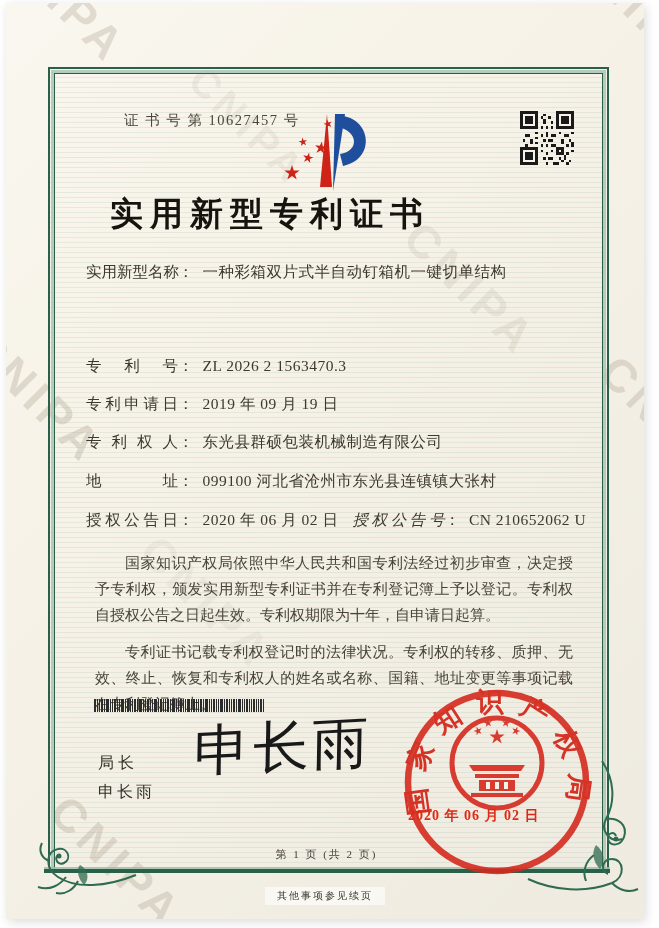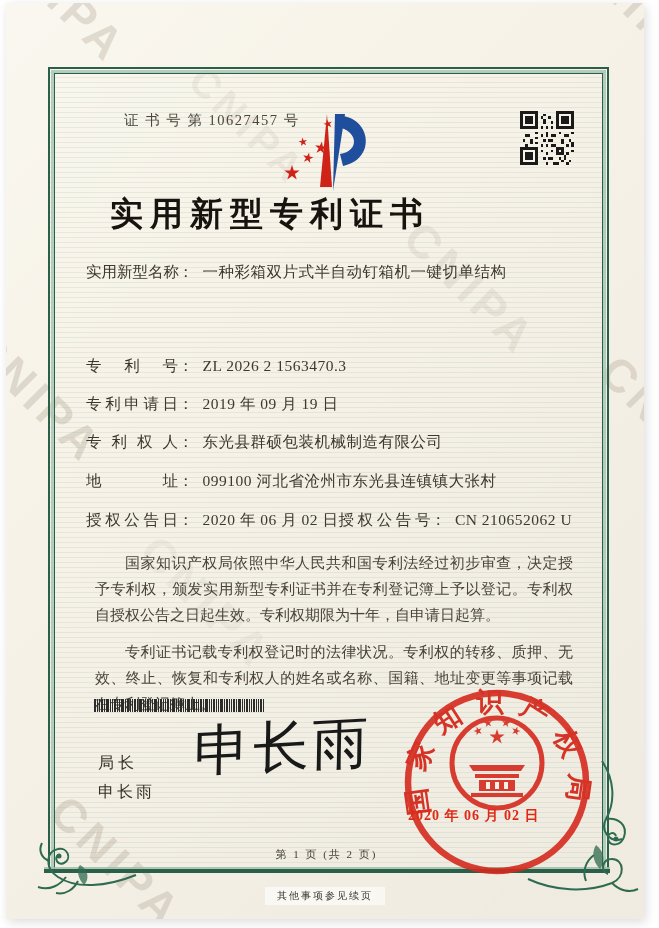--- a/index.html
+++ b/index.html
@@ -131,21 +131,21 @@
   <div class="abs row" style="top:391px;">
     <span class="lbl">专利申请日</span><span class="colon">：</span><span class="val">2019 年 09 月 19 日</span>
   </div>
   <div class="abs row" style="top:429px;">
     <span class="lbl">专利权人</span><span class="colon">：</span><span class="val">东光县群硕包装机械制造有限公司</span>
   </div>
   <div class="abs row" style="top:468px;">
     <span class="lbl">地址</span><span class="colon">：</span><span class="val">099100 河北省沧州市东光县连镇镇大张村</span>
   </div>
   <div class="abs row" style="top:507px;">
-    <span class="lbl">授权公告日</span><span class="colon">：</span><span class="val">2020 年 06 月 02 日</span><span class="lbl" style="">授权公告号</span><span class="colon">：</span><span class="val">CN 210652062 U</span>
+    <span class="lbl">授权公告日</span><span class="colon">：</span><span class="val">2020 年 06 月 02 日</span><span class="lbl" style="margin-left:14px;font-style:italic;">授权公告号</span><span class="colon">：</span><span class="val">CN 210652062 U</span>
   </div>
 
   <div class="abs paras">
     <p>国家知识产权局依照中华人民共和国专利法经过初步审查，决定授予专利权，颁发实用新型专利证书并在专利登记簿上予以登记。专利权自授权公告之日起生效。专利权期限为十年，自申请日起算。</p>
     <p>专利证书记载专利权登记时的法律状况。专利权的转移、质押、无效、终止、恢复和专利权人的姓名或名称、国籍、地址变更等事项记载在专利登记簿上。</p>
   </div>
 
   <div class="abs" style="left:88px;top:696px;width:172px;height:13px;">
     <svg width="172" height="13" viewBox="0 0 172 13" shape-rendering="crispEdges">
       <path fill="#2b2b2b" d="M0 0h2v13H0z M3 0h1v13H3z M5 0h1v13H5z M7 0h2v13H7z M10 0h1v13h-1z M12 0h3v13h-3z M16 0h1v13h-1z M18 0h1v13h-1z M20 0h2v13h-2z M23 0h1v13h-1z M25 0h1v13h-1z M27 0h3v13h-3z M31 0h1v13h-1z M33 0h2v13h-2z M36 0h1v13h-1z M38 0h1v13h-1z M40 0h2v13h-2z M43 0h1v13h-1z M45 0h3v13h-3z M49 0h1v13h-1z M51 0h1v13h-1z M53 0h2v13h-2z M56 0h1v13h-1z M58 0h1v13h-1z M60 0h3v13h-3z M64 0h1v13h-1z M66 0h2v13h-2z M69 0h1v13h-1z M71 0h1v13h-1z M73 0h2v13h-2z M76 0h1v13h-1z M78 0h3v13h-3z M82 0h1v13h-1z M84 0h1v13h-1z M86 0h2v13h-2z M89 0h1v13h-1z M91 0h1v13h-1z M93 0h3v13h-3z M97 0h1v13h-1z M99 0h2v13h-2z M102 0h1v13h-1z M104 0h1v13h-1z M106 0h2v13h-2z M109 0h1v13h-1z M111 0h3v13h-3z M115 0h1v13h-1z M117 0h1v13h-1z M119 0h2v13h-2z M122 0h1v13h-1z M124 0h1v13h-1z M126 0h3v13h-3z M130 0h1v13h-1z M132 0h2v13h-2z M135 0h1v13h-1z M137 0h1v13h-1z M139 0h2v13h-2z M142 0h1v13h-1z M144 0h3v13h-3z M148 0h1v13h-1z M150 0h1v13h-1z M152 0h2v13h-2z M155 0h1v13h-1z M157 0h1v13h-1z M159 0h2v13h-2z M162 0h1v13h-1z M164 0h1v13h-1z M166 0h2v13h-2z M169 0h1v13h-1z"></path>

